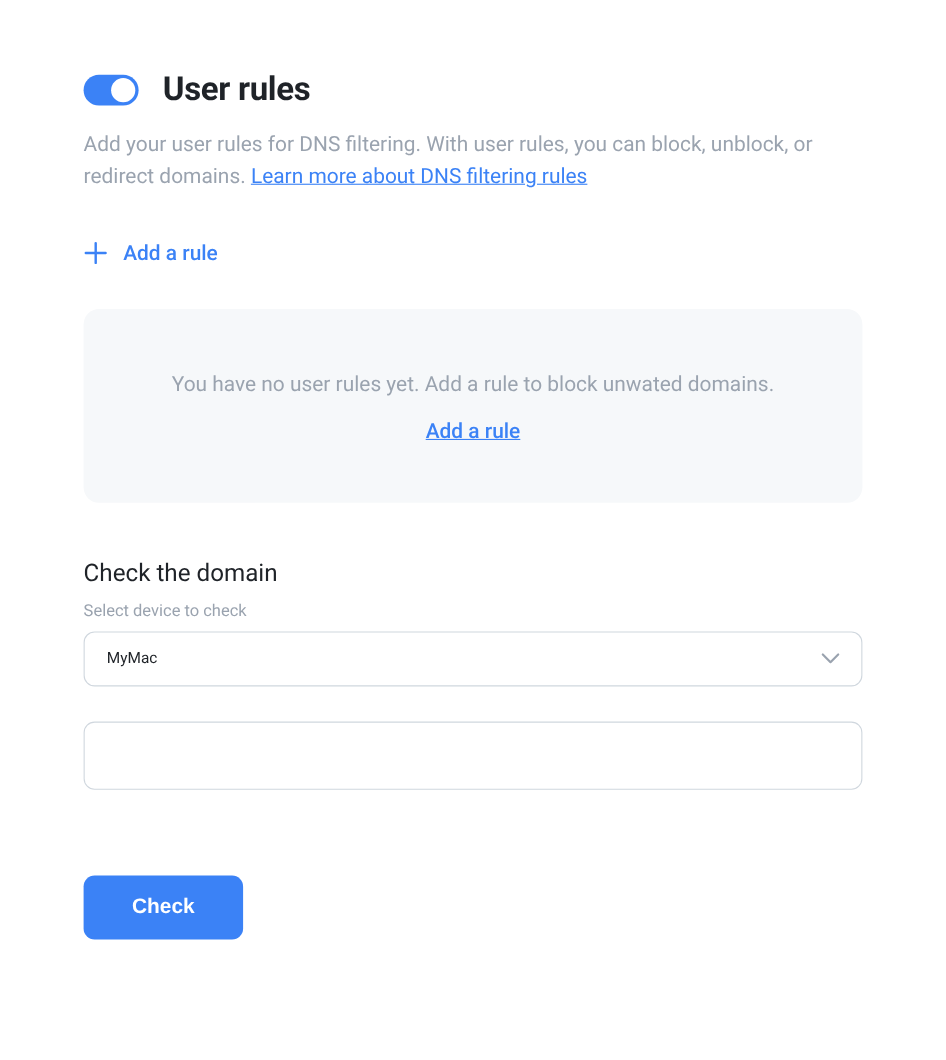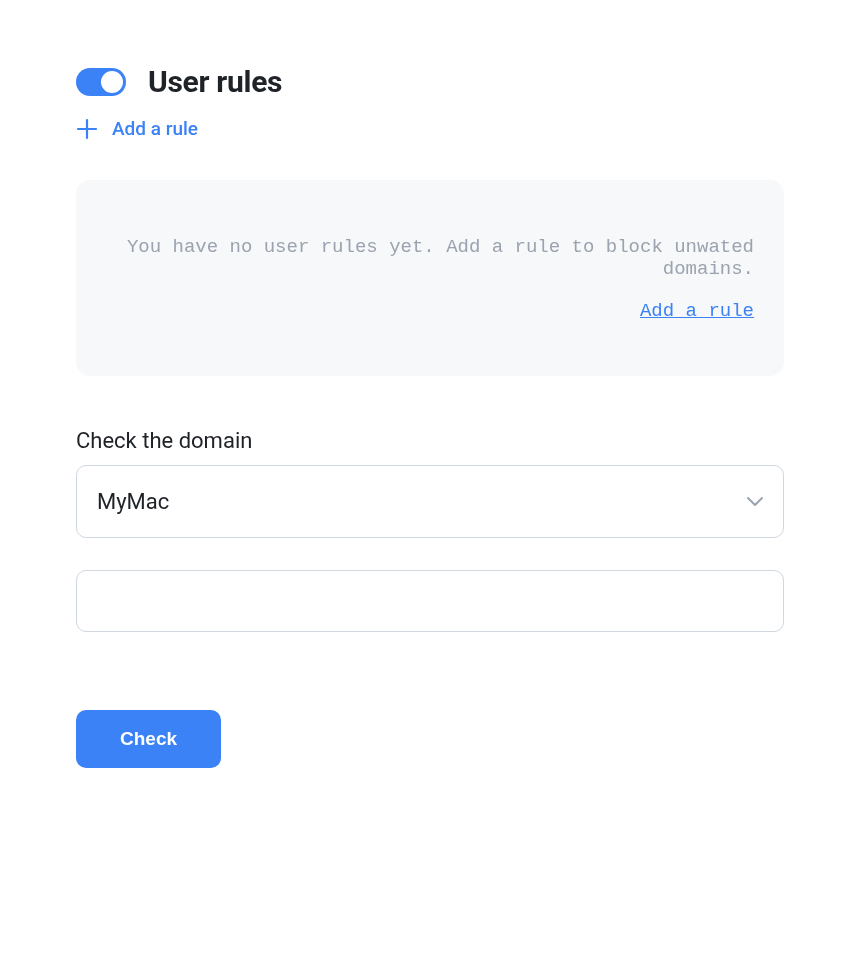--- a/index.html
+++ b/index.html
@@ -91,23 +91,22 @@
     font-size: 19px;
     font-weight: 500;
     text-decoration: underline;
     cursor: pointer;
   }
 
   .empty-state {
     background: #f6f8fa;
     border-radius: 14px;
     padding: 56px 30px 54px 30px;
-    text-align: right;
+    text-align: center;
     margin-bottom: 52px;
-    font-family: Liberation Mono, monospace;
   }
   .empty-text {
     color: #9aa3af;
     font-size: 19px;
     margin-bottom: 20px;
   }
   .empty-link {
     color: #3b82f6;
     font-size: 19px;
     font-weight: 500;
@@ -133,26 +132,26 @@
     font-size: 15px;
     color: #9aa3af;
     margin-bottom: 10px;
   }
   .select-wrap {
     position: relative;
     margin-bottom: 32px;
   }
   .select-field {
     width: 100%;
-    height: 73px;
+    height: 50px;
     border: 1px solid #d0d7de;
     border-radius: 10px;
     background: #fff;
     padding: 0 50px 0 20px;
-    font-size: 22px;
+    font-size: 14px;
     color: #1f2328;
     display: flex;
     align-items: center;
     cursor: pointer;
   }
   .chevron {
     position: absolute;
     right: 20px;
     top: 50%;
     transform: translateY(-50%);
@@ -191,39 +190,43 @@
 
 <div class="card">
 
   <div class="header-row">
     <div class="toggle">
       <div class="toggle-knob"></div>
     </div>
     <h1 class="title">User rules</h1>
   </div>
 
+  <p class="subtitle">
+    <span>Add your user rules for DNS filtering. With user rules, you can block, unblock, or redirect domains. </span><a class="link">Learn more about DNS filtering rules</a>
+  </p>
 
   <div class="toolbar">
     <div class="add-rule-btn">
       <span class="plus-icon">
         <svg width="22" height="22" viewBox="0 0 22 22" fill="none">
           <path d="M11 2 V20 M2 11 H20" stroke="#3b82f6" stroke-width="2.2" stroke-linecap="round"></path>
         </svg>
       </span>
       <span>Add a rule</span>
     </div>
   </div>
 
   <div class="empty-state">
     <div class="empty-text">You have no user rules yet. Add a rule to block unwated domains.</div>
     <a class="empty-link">Add a rule</a>
   </div>
 
   <h2 class="section-title">Check the domain</h2>
 
+  <div class="field-label">Select device to check</div>
   <div class="select-wrap">
     <div class="select-field">
       <span>MyMac</span>
     </div>
     <span class="chevron">
       <svg width="18" height="12" viewBox="0 0 18 12" fill="none">
         <path d="M2 2 L9 9 L16 2" stroke="#9aa3af" stroke-width="2" stroke-linecap="round" stroke-linejoin="round"></path>
       </svg>
     </span>
   </div>

